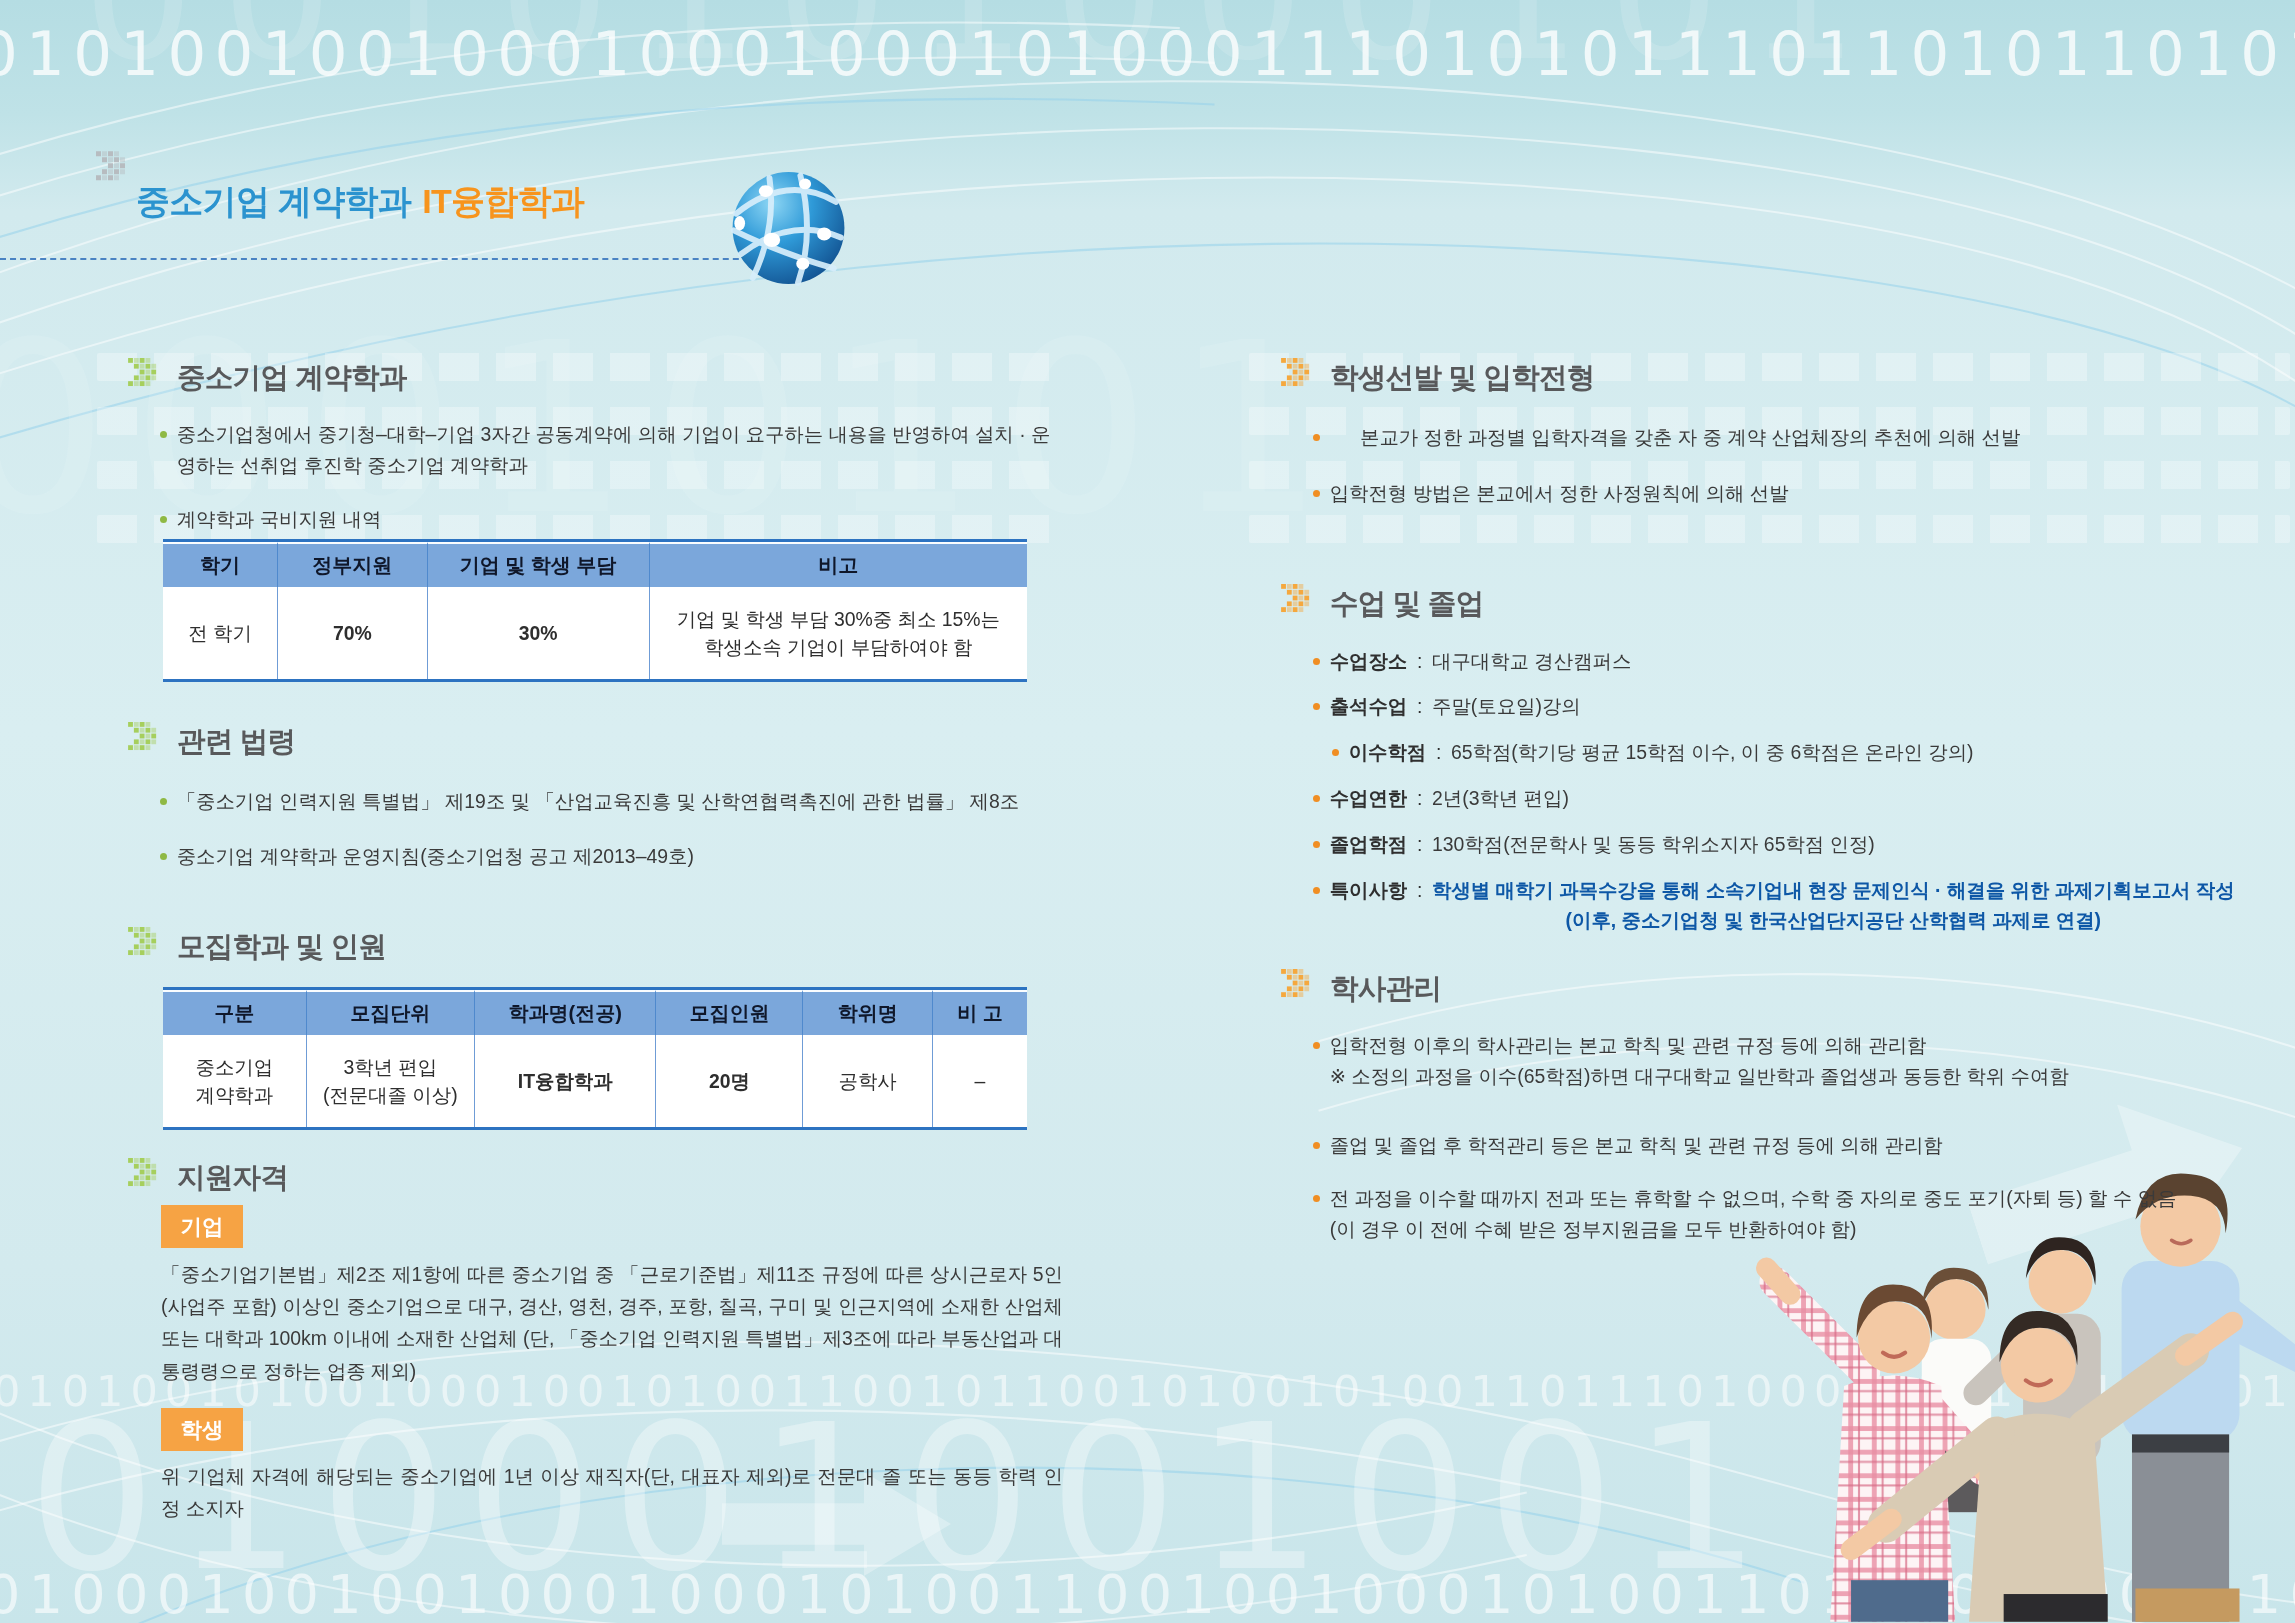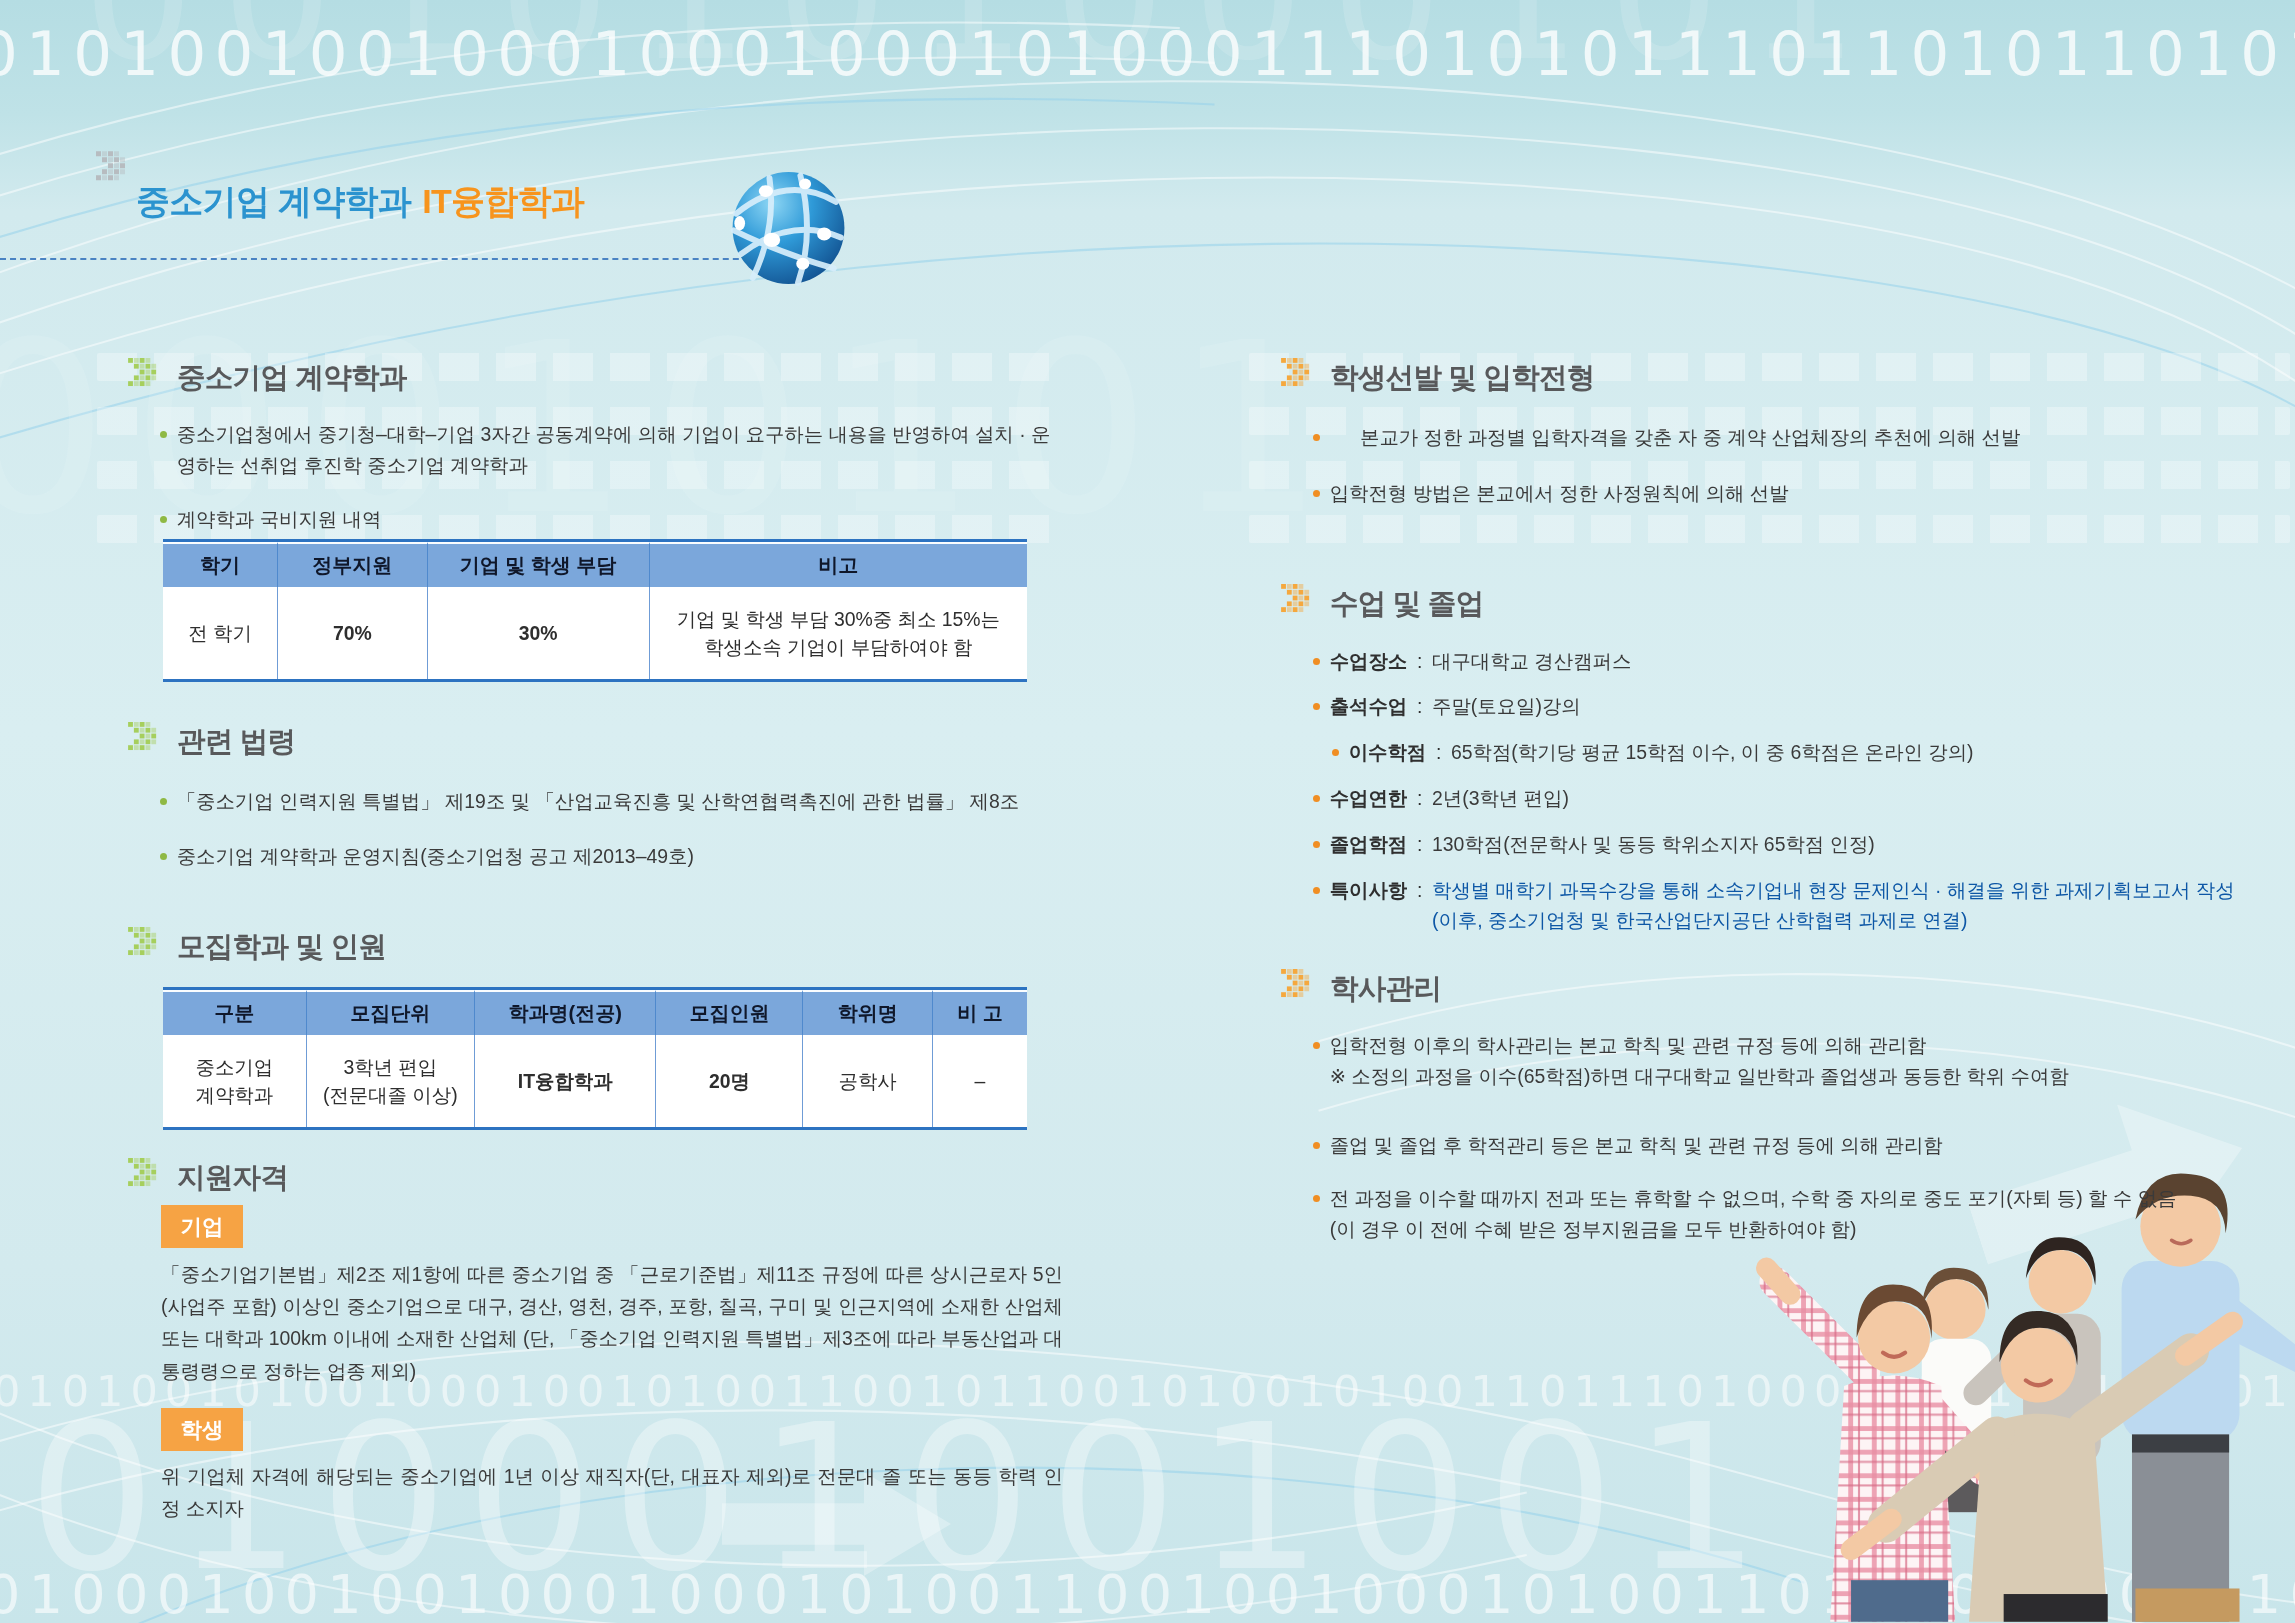--- a/index.html
+++ b/index.html
@@ -49,21 +49,21 @@
   .first{border-left:none !important;}
   .bold{font-weight:700;}
   
   .badge{position:absolute;z-index:5;background:#f6a344;color:#fff;font-size:21.5px;font-weight:700;padding:7px 19.4px;}
   .para{position:absolute;z-index:5;font-size:19.4px;line-height:1.66;color:#3a3a3a;}
   
   .item{position:absolute;display:flex;gap:9.7px;z-index:5;font-size:19.4px;line-height:1.55;}
   .ilabel{font-weight:700;color:#2f2f2f;flex:none;}
   .icolon{flex:none;color:#2f2f2f;}
   .ivalue{white-space:pre-line;color:#3a3a3a;}
-  .hl{color:#0d57a6;font-weight:400;}
+  .hl{color:#0d57a6;font-weight:700;text-align:center;}
   .photo{position:absolute;right:0;bottom:0;z-index:4;}
 </style>
 </head>
 <body>
 
 <div class="page">
 
   <svg class="curves" width="2295" height="1624" viewBox="0 0 3307 2339" fill="none">
     <g stroke="rgba(255,255,255,0.50)" stroke-width="3">
       <path d="M-100,430 C600,150 1500,60 2300,150 C2900,220 3200,340 3420,480"></path>

